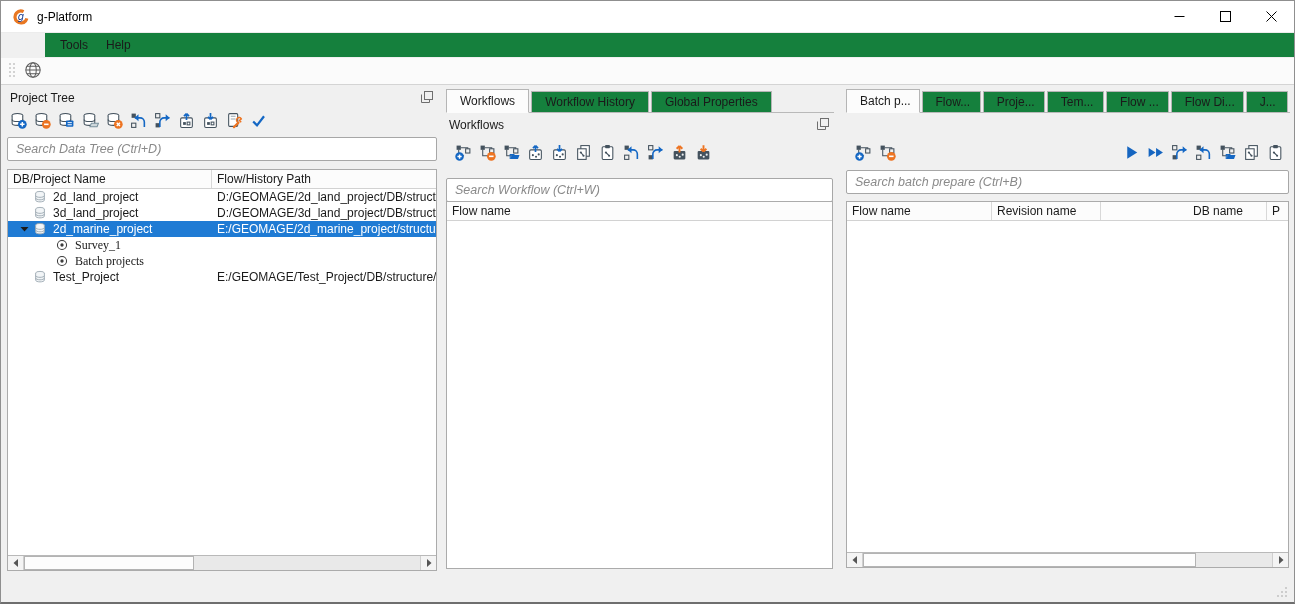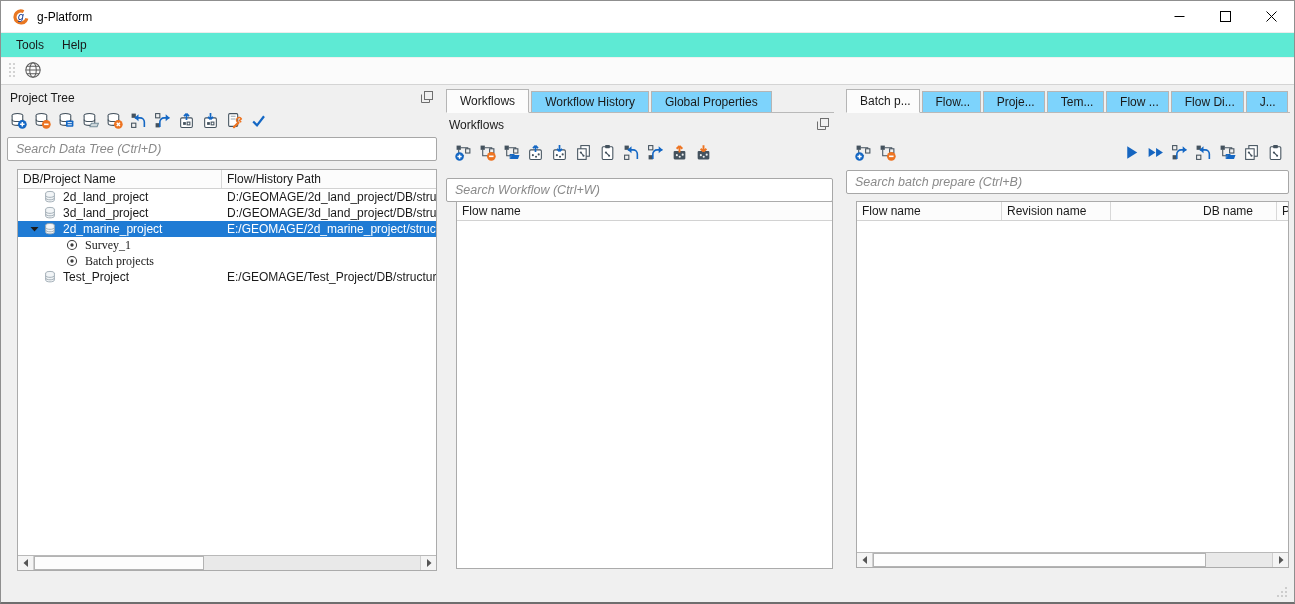--- a/index.html
+++ b/index.html
@@ -11,21 +11,21 @@
   
   .titlebar { height:32px; background:#ffffff; display:flex; align-items:center; border-bottom:1px solid #ececec; }
   .applogo { width:16px; height:16px; margin:0 8px 0 12px; flex:none; }
   .apptitle { font-size:12px; color:#000; }
   .wincontrols { margin-left:auto; display:flex; height:100%; }
   .winbtn { width:46px; height:100%; display:flex; align-items:center; justify-content:center;
             background:transparent; border:none; cursor:pointer; }
   .winbtn svg { width:11px; height:11px; }
 
   
-  .menubar { height:25px; background:#5eead4; display:flex; align-items:center; padding-left:6px; border-bottom:1px solid #f0f0f0; }
+  .menubar { height:25px; background:#15803d; display:flex; align-items:center; padding-left:6px; border-bottom:1px solid #f0f0f0;margin-left:44px; }
   .menuitem { padding:3px 9px; cursor:default; }
 
   
   .apptoolbar { height:27px; background:#fbfbfb; border-bottom:1px solid #d4d4d4; display:flex; align-items:center; }
   .grip { width:10px; height:18px; margin-left:6px; flex:none; }
   .globe-btn { width:24px; height:24px; border:none; background:transparent; display:flex; align-items:center; justify-content:center; cursor:pointer; margin-left:4px; }
   .globe-btn svg { width:18px; height:18px; }
 
   
   .main { position:absolute; top:85px; left:0; right:0; height:486px; }
@@ -45,21 +45,21 @@
   .tbtn { width:22px; height:22px; border:1px solid transparent; background:transparent; display:flex; align-items:center; justify-content:center; padding:0; cursor:pointer; flex:none; }
   .tbtn svg { width:17px; height:17px; }
   .tspacer { margin-left:auto; }
 
   
   .search { position:absolute; left:0; right:1px; height:24px; border:1px solid #a7a7a7; border-radius:2px;
             background:#fff; padding:0 8px; font-family:"Liberation Sans",sans-serif; font-size:12.5px; color:#222; }
   .search::placeholder { color:#8a8a8a; font-style:italic; opacity:1; }
 
   
-  .table { position:absolute; left:10px; right:1px; border:1px solid #ababab; background:#fff; display:flex; flex-direction:column; }
+  .table { position:absolute; left:0; right:1px; border:1px solid #ababab; background:#fff; display:flex; flex-direction:column; }
   .thead { display:flex; height:19px; flex:none; background:#fcfcfc; border-bottom:1px solid #d2d2d2; }
   .hcell { display:flex; align-items:center; padding:0 5px; border-right:1px solid #d8d8d8; overflow:hidden; white-space:nowrap; flex:none; }
   .hcell.fx { flex:1 1 auto; border-right:none; }
   .tbody { flex:1 1 auto; overflow:hidden; background:#fff; }
 
   
   .trow { display:flex; height:16px; align-items:center; cursor:default; }
   .trow.sel { background:#1f7bd4; color:#fff; }
   .tcell.name { width:204px; flex:none; display:flex; align-items:center; overflow:hidden; white-space:nowrap; padding-left:8px; }
   .tcell.name.l2 { padding-left:30px;font-family:Liberation Serif, serif; }
@@ -73,21 +73,21 @@
   .hscroll { flex:none; height:15px; background:#e9e9e9; border-top:1px solid #b9b9b9; display:flex; align-items:stretch; }
   .sarrow { width:16px; flex:none; background:#f4f4f4; display:flex; align-items:center; justify-content:center; cursor:pointer; }
   .sarrow svg { width:8px; height:8px; }
   .sarrow.left { border-right:1px solid #cfcfcf; }
   .sarrow.right { border-left:1px solid #cfcfcf; }
   .strack { flex:1 1 auto; position:relative; }
   .sthumb { position:absolute; top:0; bottom:0; left:0; background:#fdfdfd; border:1px solid #b3b3b3; }
 
   
   .tabstrip { position:absolute; top:3px; left:0; right:0; height:24px; display:flex; align-items:flex-end; border-bottom:1px solid #b9b9b9; }
-  .tab { height:21px; display:flex; align-items:center; padding:0 13px; background:#7dd3fc; border:1px solid #b5b5b5; border-bottom:none; margin-right:2px; cursor:pointer; white-space:nowrap; overflow:hidden; position:relative; }
+  .tab { height:21px; display:flex; align-items:center; padding:0 13px; background:#15803d; border:1px solid #b5b5b5; border-bottom:none; margin-right:2px; cursor:pointer; white-space:nowrap; overflow:hidden; position:relative; }
   .tab.active { height:24px; background:#fcfcfc; z-index:2; margin-bottom:-1px; border-bottom:1px solid #fcfcfc; }
 
   
   .statusbar { position:absolute; left:0; right:0; bottom:0; height:31px; background:#f0f0f0; }
   .resizegrip { position:absolute; right:6px; bottom:4px; width:13px; height:13px; }
 </style>
 </head>
 <body>
 
 <div class="window">

